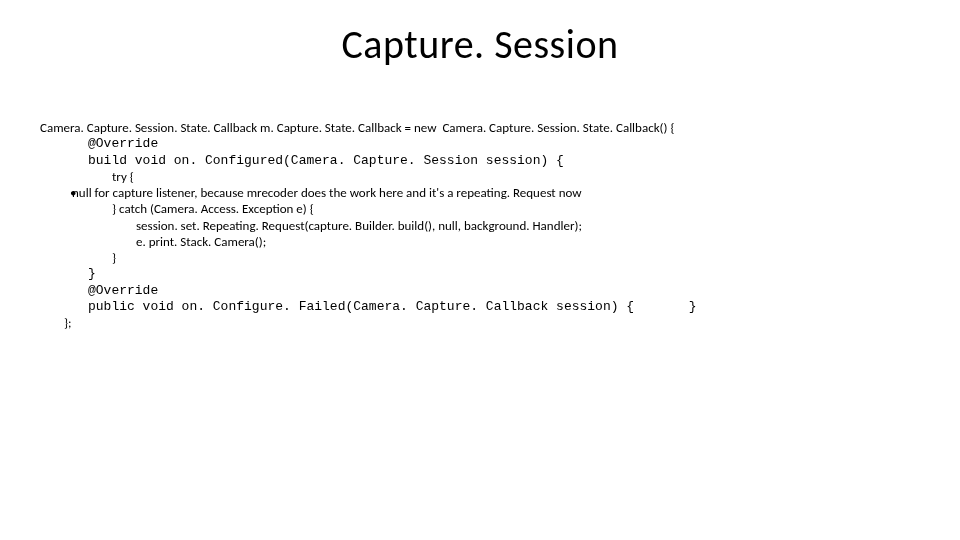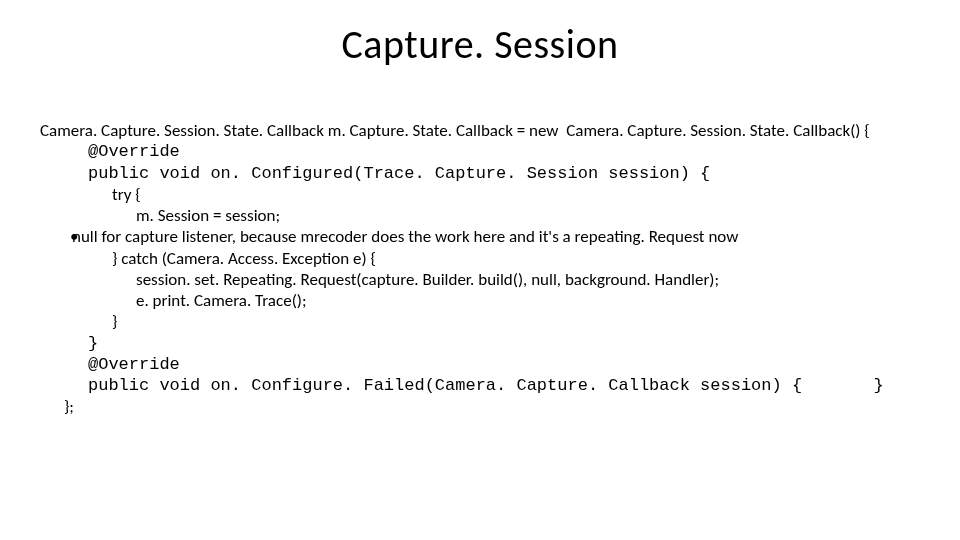--- a/index.html
+++ b/index.html
@@ -27,21 +27,21 @@
     text-align: center;
     font-size: 40px;
     font-weight: 400;
     letter-spacing: 0.5px;
   }
   .body {
     position: absolute;
     top: 120px;
     left: 40px;
     width: 880px;
-    font-size: 17px;
+    font-size: 13px;
     line-height: 1.25;
   }
   .body .bullet-row {
     display: flex;
     align-items: flex-start;
   }
   .body .bullet {
     width: 32px;
     flex: 0 0 32px;
     text-align: left;
@@ -58,30 +58,29 @@
 </head>
 <body>
 
 <div class="slide">
 
   <div class="title">Capture. Session</div>
 
   <div class="body">
     <div class="line">Camera. Capture. Session. State. Callback m. Capture. State. Callback = new  Camera. Capture. Session. State. Callback() {</div>
     <div class="line indent1">@Override</div>
-    <div class="line indent1">public void on. Configured(Trace. Capture. Session session) {</div>
+    <div class="line indent1">build void on. Configured(Camera. Capture. Session session) {</div>
     <div class="line indent2">try {</div>
-    <div class="line indent3">m. Session = session;</div>
     <div class="bullet-row">
       <div class="bullet">•</div>
       <div class="line">null for capture listener, because mrecoder does the work here and it's a repeating. Request now</div>
     </div>
     <div class="line indent2">} catch (Camera. Access. Exception e) {</div>
     <div class="line indent3">session. set. Repeating. Request(capture. Builder. build(), null, background. Handler);</div>
-    <div class="line indent3">e. print. Camera. Trace();</div>
+    <div class="line indent3">e. print. Stack. Camera();</div>
     <div class="line indent2">}</div>
     <div class="line indent1">}</div>
     <div class="line indent1">@Override</div>
     <div class="line indent1">public void on. Configure. Failed(Camera. Capture. Callback session) {       }</div>
     <div class="line" style="padding-left:24px">};</div>
   </div>
 
 </div>
 
 </body></html>

